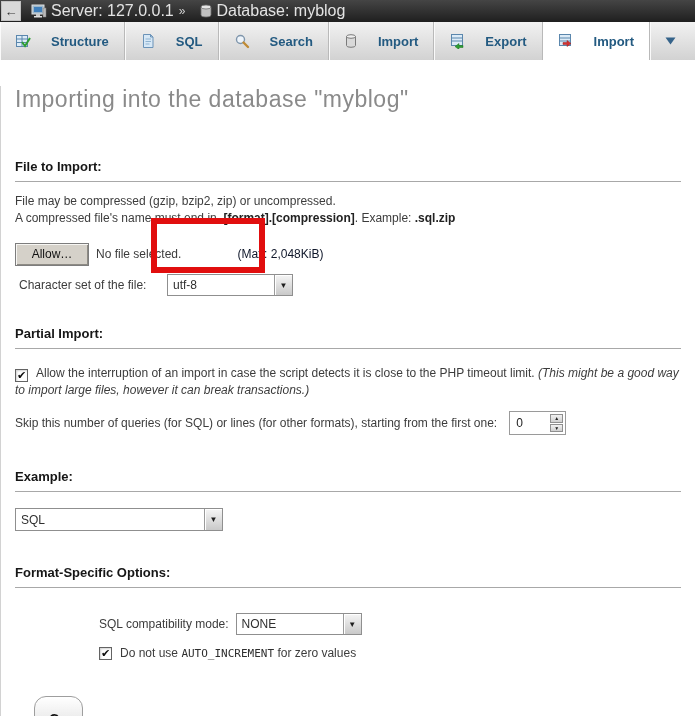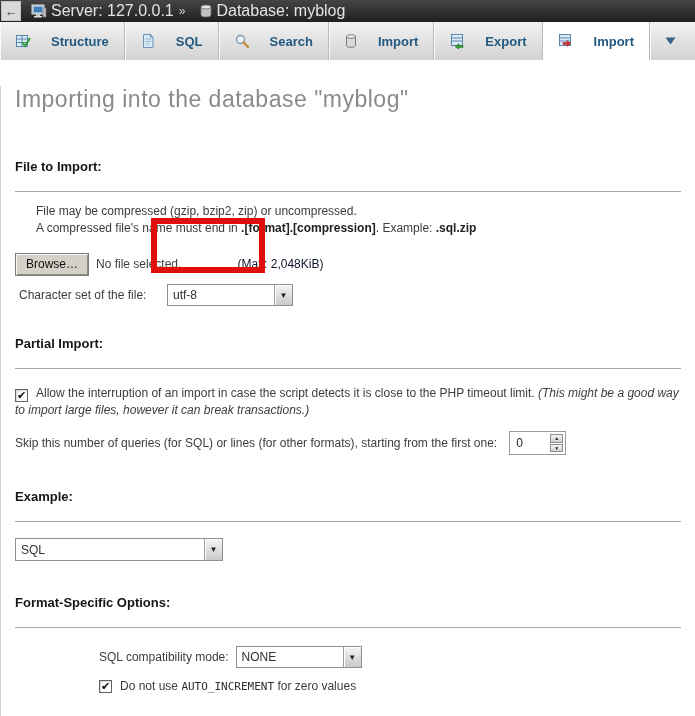--- a/index.html
+++ b/index.html
@@ -53,29 +53,29 @@
     border-left:1px solid #d2d2d2;
     position:relative;
   }
   h1 {
     margin-top:26px;
     font-size:23px; font-weight:normal; color:#8a8a8a;
     letter-spacing:0.5px;
   }
   h2 {
     font-size:13px; font-weight:bold; color:#161616;
-    padding-bottom:17px;
+    padding-bottom:7px;
     border-bottom:1px solid #a8a8a8;
   }
   h2.file { margin-top:46px; }
   h2.partial { margin-top:30px; }
   h2.format { margin-top:34px; }
   h2.fso { margin-top:34px; }
 
-  p.note { margin-top:11px; line-height:17px;margin-left:21px; }
+  p.note { margin-top:11px; line-height:17px; }
   p.note b { color:#222; }
 
   .row { display:flex; align-items:center; }
   .flabel { width:152px; padding-left:4px; flex:0 0 auto; }
 
   .browse-row { margin-top:15px; height:24px; }
   .classic-btn {
     width:74px; height:23px;
     background:#d5d1c9;
     border:1px solid #7d7d7d;
@@ -133,21 +133,21 @@
   .spinbox .num { flex:1; display:flex; align-items:center; padding-left:6px; color:#222; }
   .spinner { width:17px; display:flex; flex-direction:column; padding:2px 2px; gap:1px; }
   .sbtn {
     flex:1;
     background:linear-gradient(#f2f2f2,#cfcfcf);
     border:1px solid #8f8f8f;
     display:flex; align-items:center; justify-content:center;
     font-size:5px; color:#222; cursor:pointer;
   }
 
-  .compat-row { margin-top:17px; margin-left:84px; height:24px; }
+  .compat-row { margin-top:24px; margin-left:84px; height:24px; }
   .compat-row .clabel { margin-right:7px; }
   .autoinc-row { margin-top:10px; margin-left:84px; }
   .autoinc-row .cb { margin-right:8px; }
   code {
     font-family:"DejaVu Sans Mono", monospace;
     font-size:11px; color:#2e2e2e;
   }
 
   .go-btn {
     margin:36px 0 0 19px;
@@ -261,21 +261,21 @@
     <h1>Importing into the database "myblog"</h1>
 
     <h2 class="file">File to Import:</h2>
 
     <p class="note">
       <span>File may be compressed (gzip, bzip2, zip) or uncompressed.</span><br>
       <span>A compressed file's name must end in </span><b>.[format].[compression]</b><span>. Example: </span><b>.sql.zip</b>
     </p>
 
     <div class="row browse-row">
-      <button class="classic-btn">Browse…</button>
+      <button class="classic-btn">Allow…</button>
       <span class="nofile">No file selected.</span>
       <span class="max">(Max: 2,048KiB)</span>
     </div>
 
     <div class="row charset-row">
       <span class="flabel">Character set of the file:</span>
       <div class="select w126">
         <span class="val">utf-8</span>
         <span class="arrow">▼</span>
       </div>

